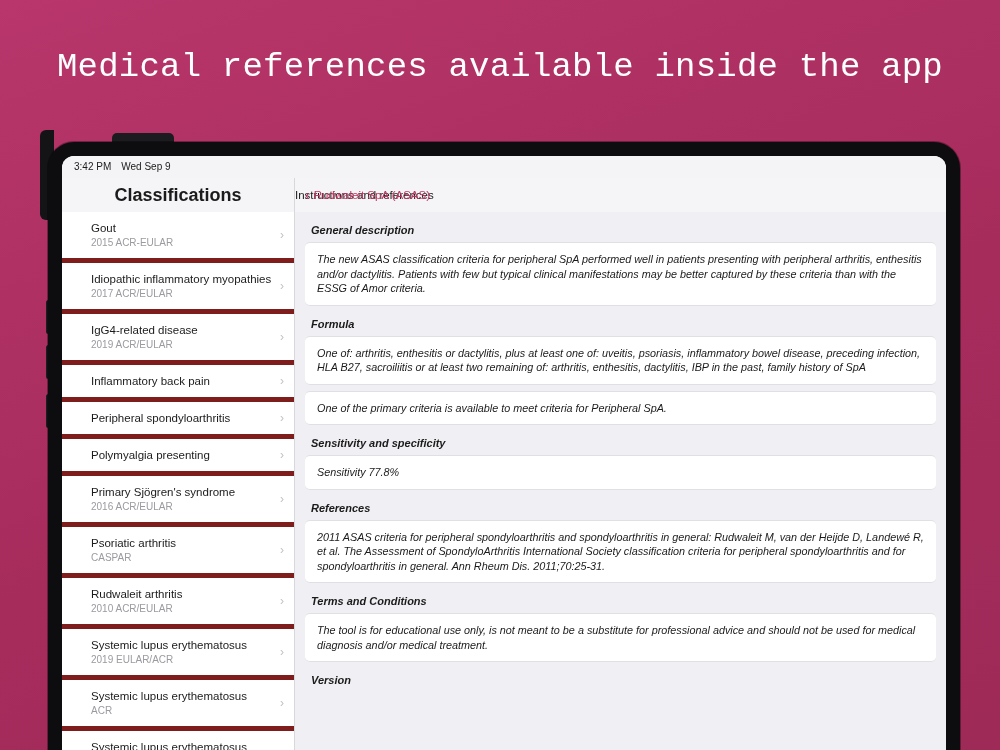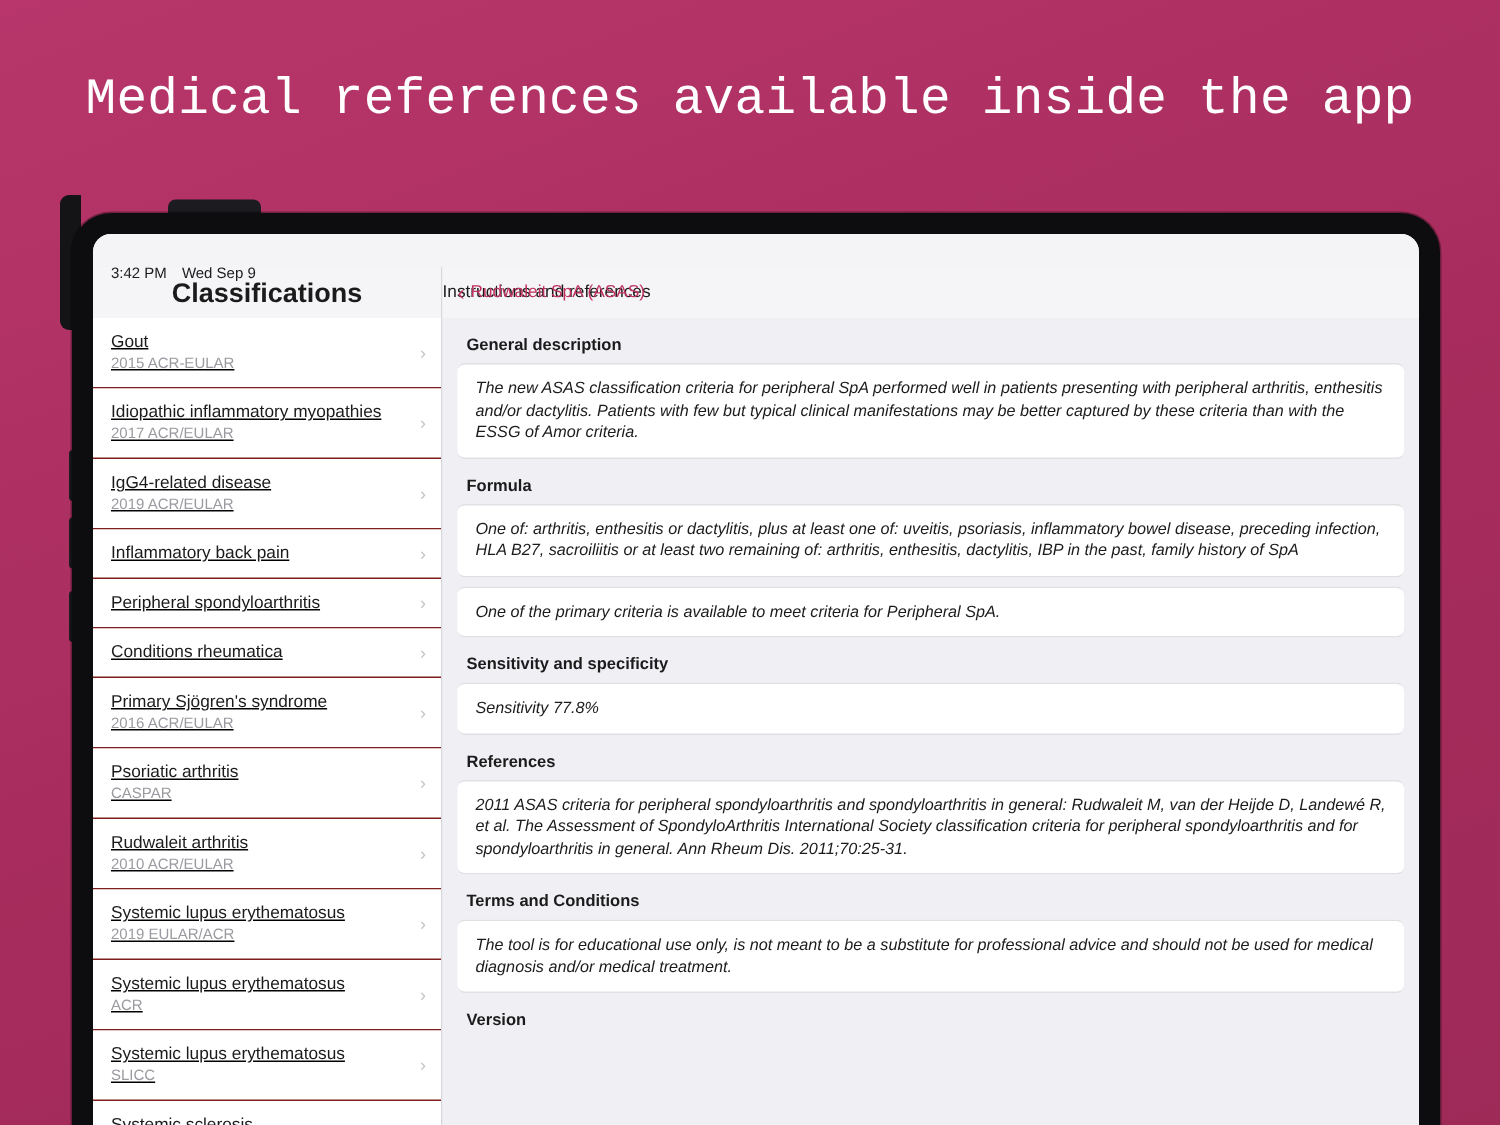--- a/index.html
+++ b/index.html
@@ -85,21 +85,21 @@
   .statusbar {
     position: relative;
     height: 22px;
     background: #f4f4f6;
     font-size: 10px;
     color: #1b1b1b;
   }
   .sb-left {
     position: absolute;
     left: 12px;
-    top: 21px;
+    top: 5px;
     display: flex;
     gap: 10px;
   }
   .sb-right {
     position: absolute;
     right: 10px;
     top: 22px;
     display: flex;
     align-items: center;
     gap: 4px;
@@ -156,26 +156,25 @@
     color: #1b1b1b;
     background: #f5f5f7;
   }
   .sidebar-list {
     flex: 1;
     overflow: hidden;
     background: #ffffff;
   }
   .s-item {
     position: relative;
-    padding: 9px 22px 9px 12px;
-    border-bottom: 1px solid #7f1d1d;
+    padding: 9px 22px 9px 29px;
+    border-bottom: 5px solid #7f1d1d;
     background: #ffffff;
     min-height: 30px;
     box-sizing: border-box;
-    text-decoration: underline;
   }
   .s-title {
     font-size: 11.5px;
     color: #1b1b1b;
     line-height: 14px;
   }
   .s-sub {
     font-size: 10px;
     color: #9a9aa0;
     line-height: 13px;
@@ -227,20 +226,21 @@
   .detail-body {
     flex: 1;
     overflow: hidden;
     padding: 0 0 0 0;
   }
   .sect-head {
     font-size: 11px;
     font-weight: bold;
     color: #1b1b1b;
     padding: 12px 0 6px 16px;
+    font-style: italic;
   }
   .card {
     background: #ffffff;
     border-top: 1px solid #e0e0e4;
     border-bottom: 1px solid #e0e0e4;
     margin: 0 10px;
     border-radius: 5px;
     padding: 9px 12px;
     font-size: 10.8px;
     color: #1b1b1b;
@@ -315,21 +315,21 @@
               <div class="s-title">Inflammatory back pain</div>
               <span class="chev">›</span>
             </div>
 
             <div class="s-item">
               <div class="s-title">Peripheral spondyloarthritis</div>
               <span class="chev">›</span>
             </div>
 
             <div class="s-item">
-              <div class="s-title">Conditions rheumatica</div>
+              <div class="s-title">Polymyalgia presenting</div>
               <span class="chev">›</span>
             </div>
 
             <div class="s-item">
               <div class="s-title">Primary Sjögren's syndrome</div>
               <div class="s-sub">2016 ACR/EULAR</div>
               <span class="chev">›</span>
             </div>
 
             <div class="s-item">

